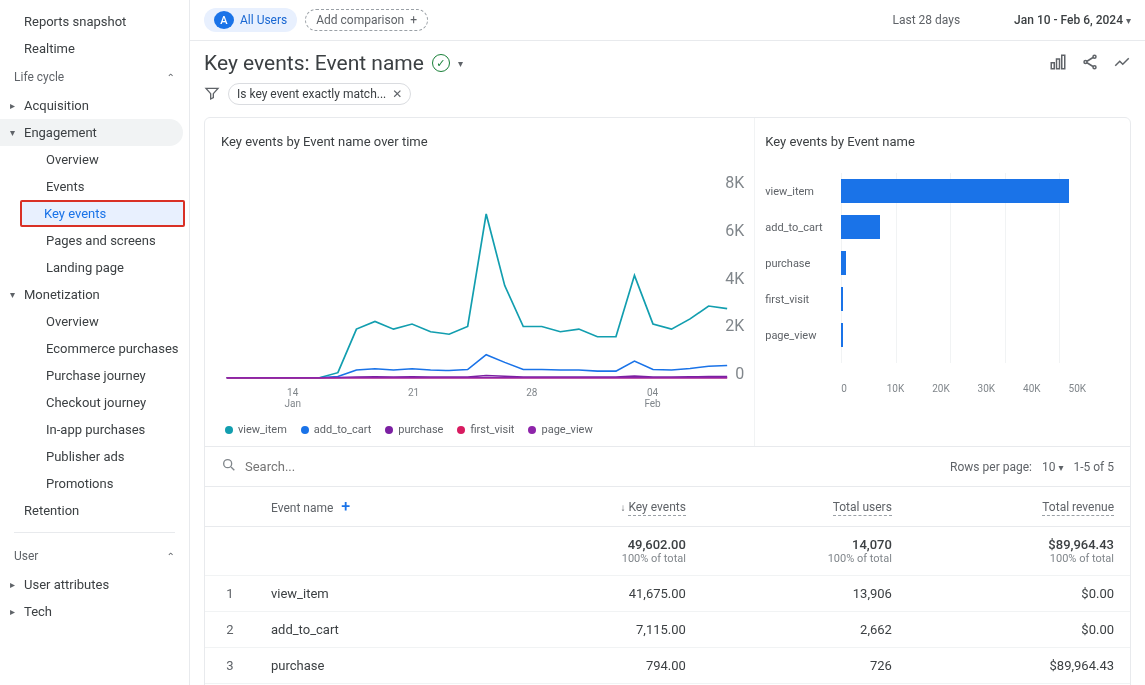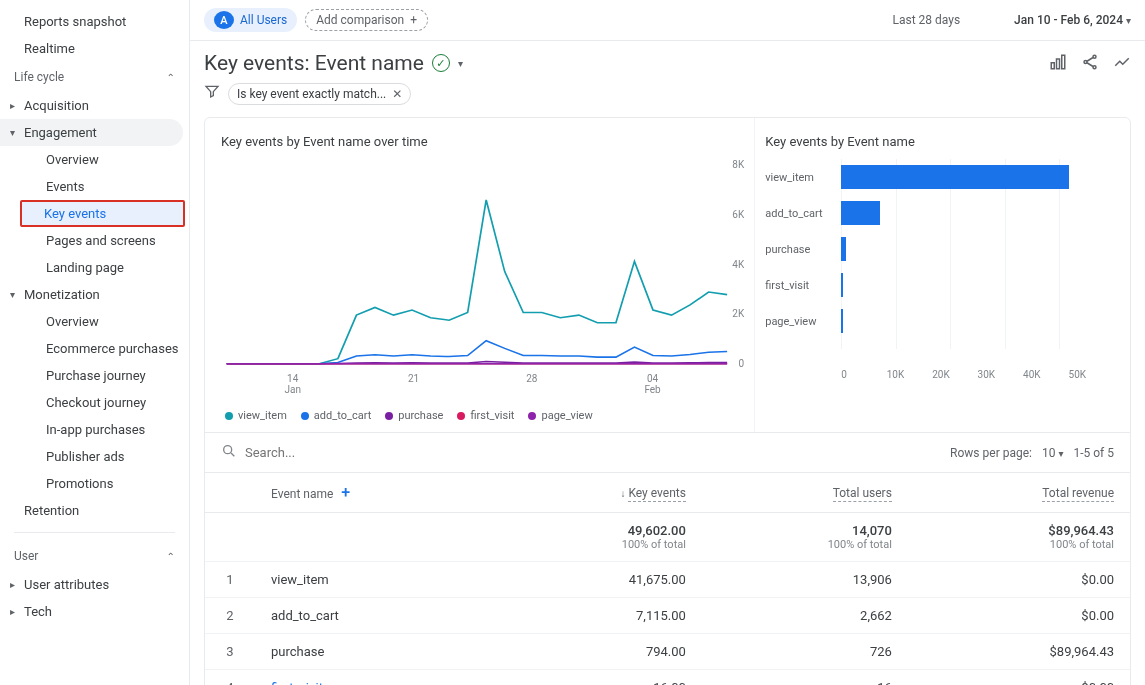--- a/index.html
+++ b/index.html
@@ -22,32 +22,32 @@
 .pill.bluecircle { width:18px; height:18px; border-radius:50%; background:#1a73e8; color:#fff; display:inline-flex; align-items:center; justify-content:center; font-size:11px; font-weight:500;}
 .pill.dashed { border:1px dashed #9aa0a6; color:#5f6368; }
 .topbar .spacer { flex:1; }
 .date-range { font-size:12px; color:#5f6368; }
 .date-range b { color:#3c4043; font-weight:500;margin-left:48px; }
 .header-row { display:flex; align-items:center; padding: 10px 14px 4px; gap:8px;}
 .header-row h1 { font-size:21px; font-weight:400; color:#3c4043; }
 .status-chip { width:18px; height:18px; border:1px solid #188038; border-radius:50%; display:inline-flex; align-items:center; justify-content:center; color:#188038; font-size:11px;}
 .header-actions { margin-left:auto; display:flex; gap:14px; color:#5f6368; }
 .header-actions svg { width:18px; height:18px; }
-.filter-row { display:flex; align-items:flex-start; padding: 4px 14px 12px; gap:8px;}
+.filter-row { display:flex; align-items:center; padding: 4px 14px 12px; gap:8px;}
 .filter-chip { display:inline-flex; align-items:center; gap:6px; border:1px solid #dadce0; border-radius:14px; padding:3px 8px; font-size:12px; color:#3c4043; background:#fff;}
 .filter-icon { color:#5f6368; }
 .content { flex:1; overflow:auto; padding: 0 14px 14px; }
 .card { border:1px solid #e8eaed; border-radius:6px; background:#fff; }
 .charts-row { display:flex; }
 .chart-left { flex: 1.2; padding: 16px 10px 10px 16px; border-right:1px solid #f1f3f4;}
 .chart-right { flex: 0.8; padding: 16px 16px 10px 10px; }
-.chart-title { font-size:13px; color:#3c4043; margin-bottom:10px; }
+.chart-title { font-size:13px; color:#3c4043; margin-bottom:24px; }
 .line-chart { position:relative; height:210px; }
 .line-chart svg { width:100%; height:100%; }
-.y-labels { position:absolute; right:0; top:0; height:100%; display:flex; flex-direction:column; justify-content:space-between; font-size:10px; color:#80868b; text-align:right;}
+.y-labels { position:absolute; right:0; top:0; height:100%; display:flex; flex-direction:column; justify-content:space-between; font-size:16px; color:#80868b; text-align:right;}
 .x-labels { display:flex; justify-content:space-around; font-size:10px; color:#80868b; padding: 4px 30px 0 10px; }
 .legend { display:flex; gap:14px; padding: 14px 0 0 4px; font-size:11px; color:#5f6368; flex-wrap:wrap;}
 .legend-item { display:flex; align-items:center; gap:5px; }
 .legend-dot { width:8px; height:8px; border-radius:50%; }
 .bar-chart { height:210px; position:relative; }
 .bar-row { display:flex; align-items:center; height:36px; }
 .bar-label { width:76px; font-size:11px; color:#5f6368; text-align:left; flex-shrink:0;}
 .bar-track { flex:1; position:relative; height:28px; }
 .bar-fill { position:absolute; left:0; top:2px; height:24px; background:#1a73e8; }
 .bar-grid { position:absolute; left:76px; right:0; top:0; bottom:20px; display:flex; }

